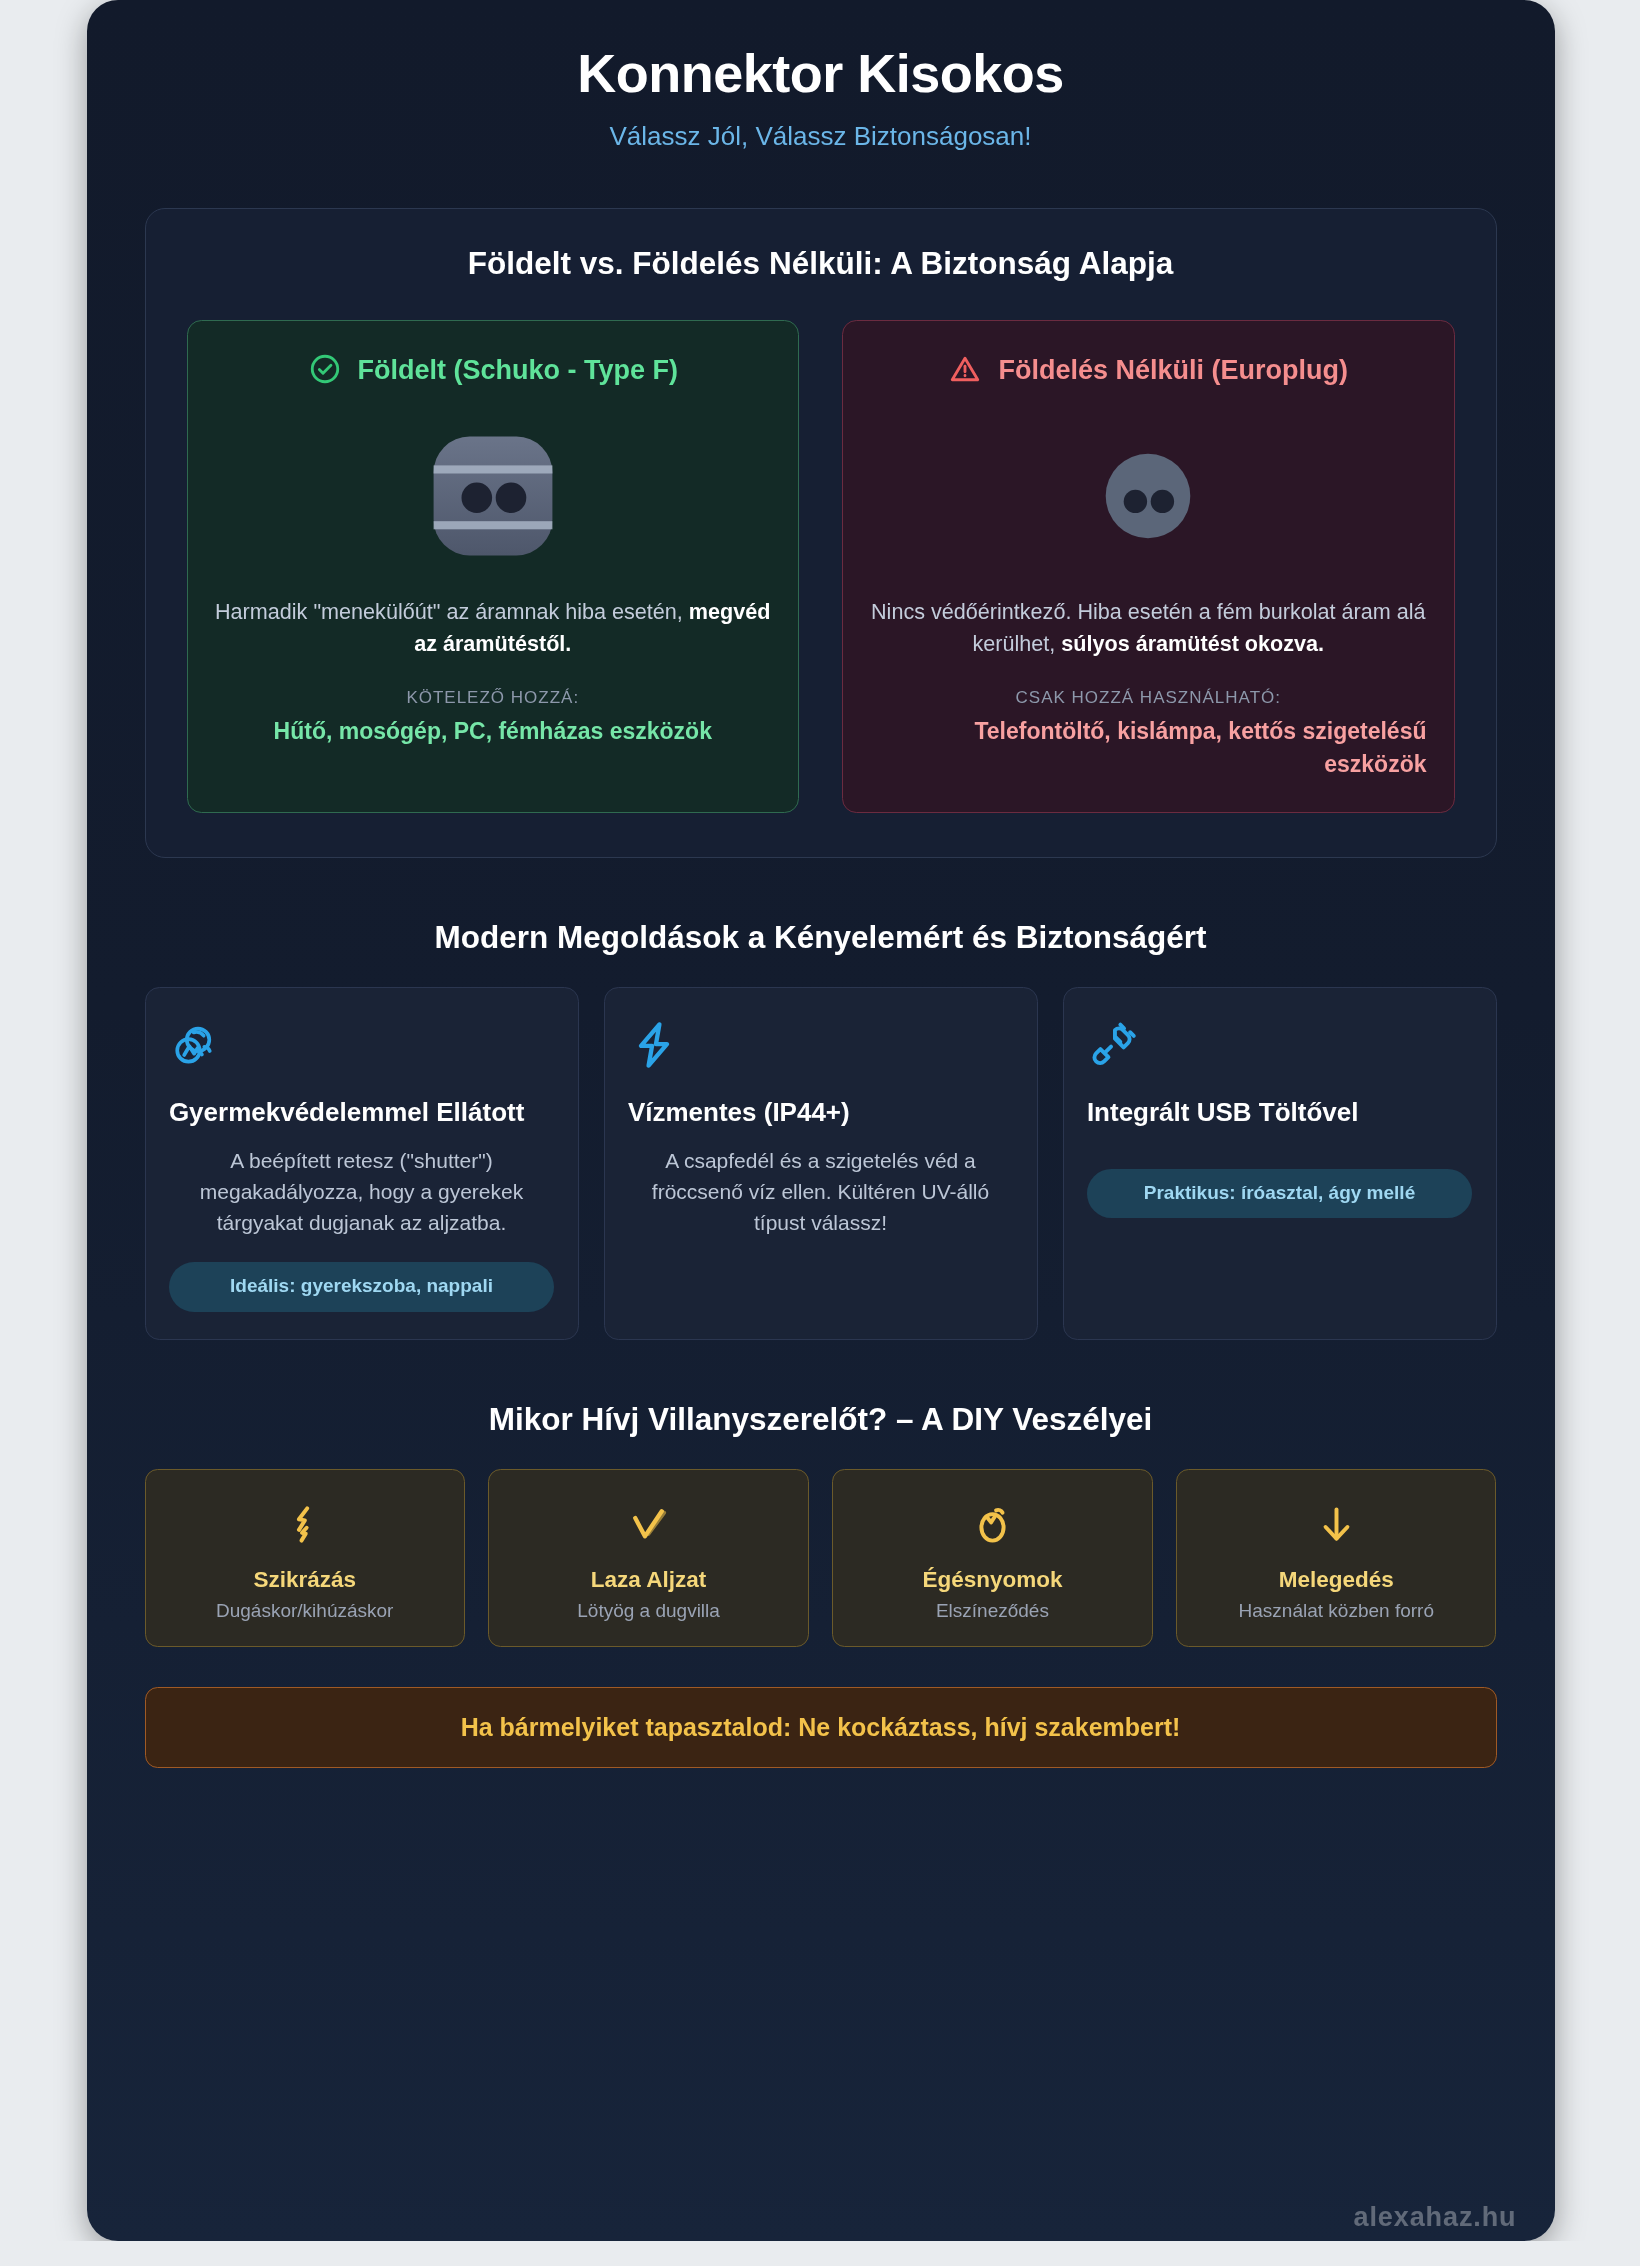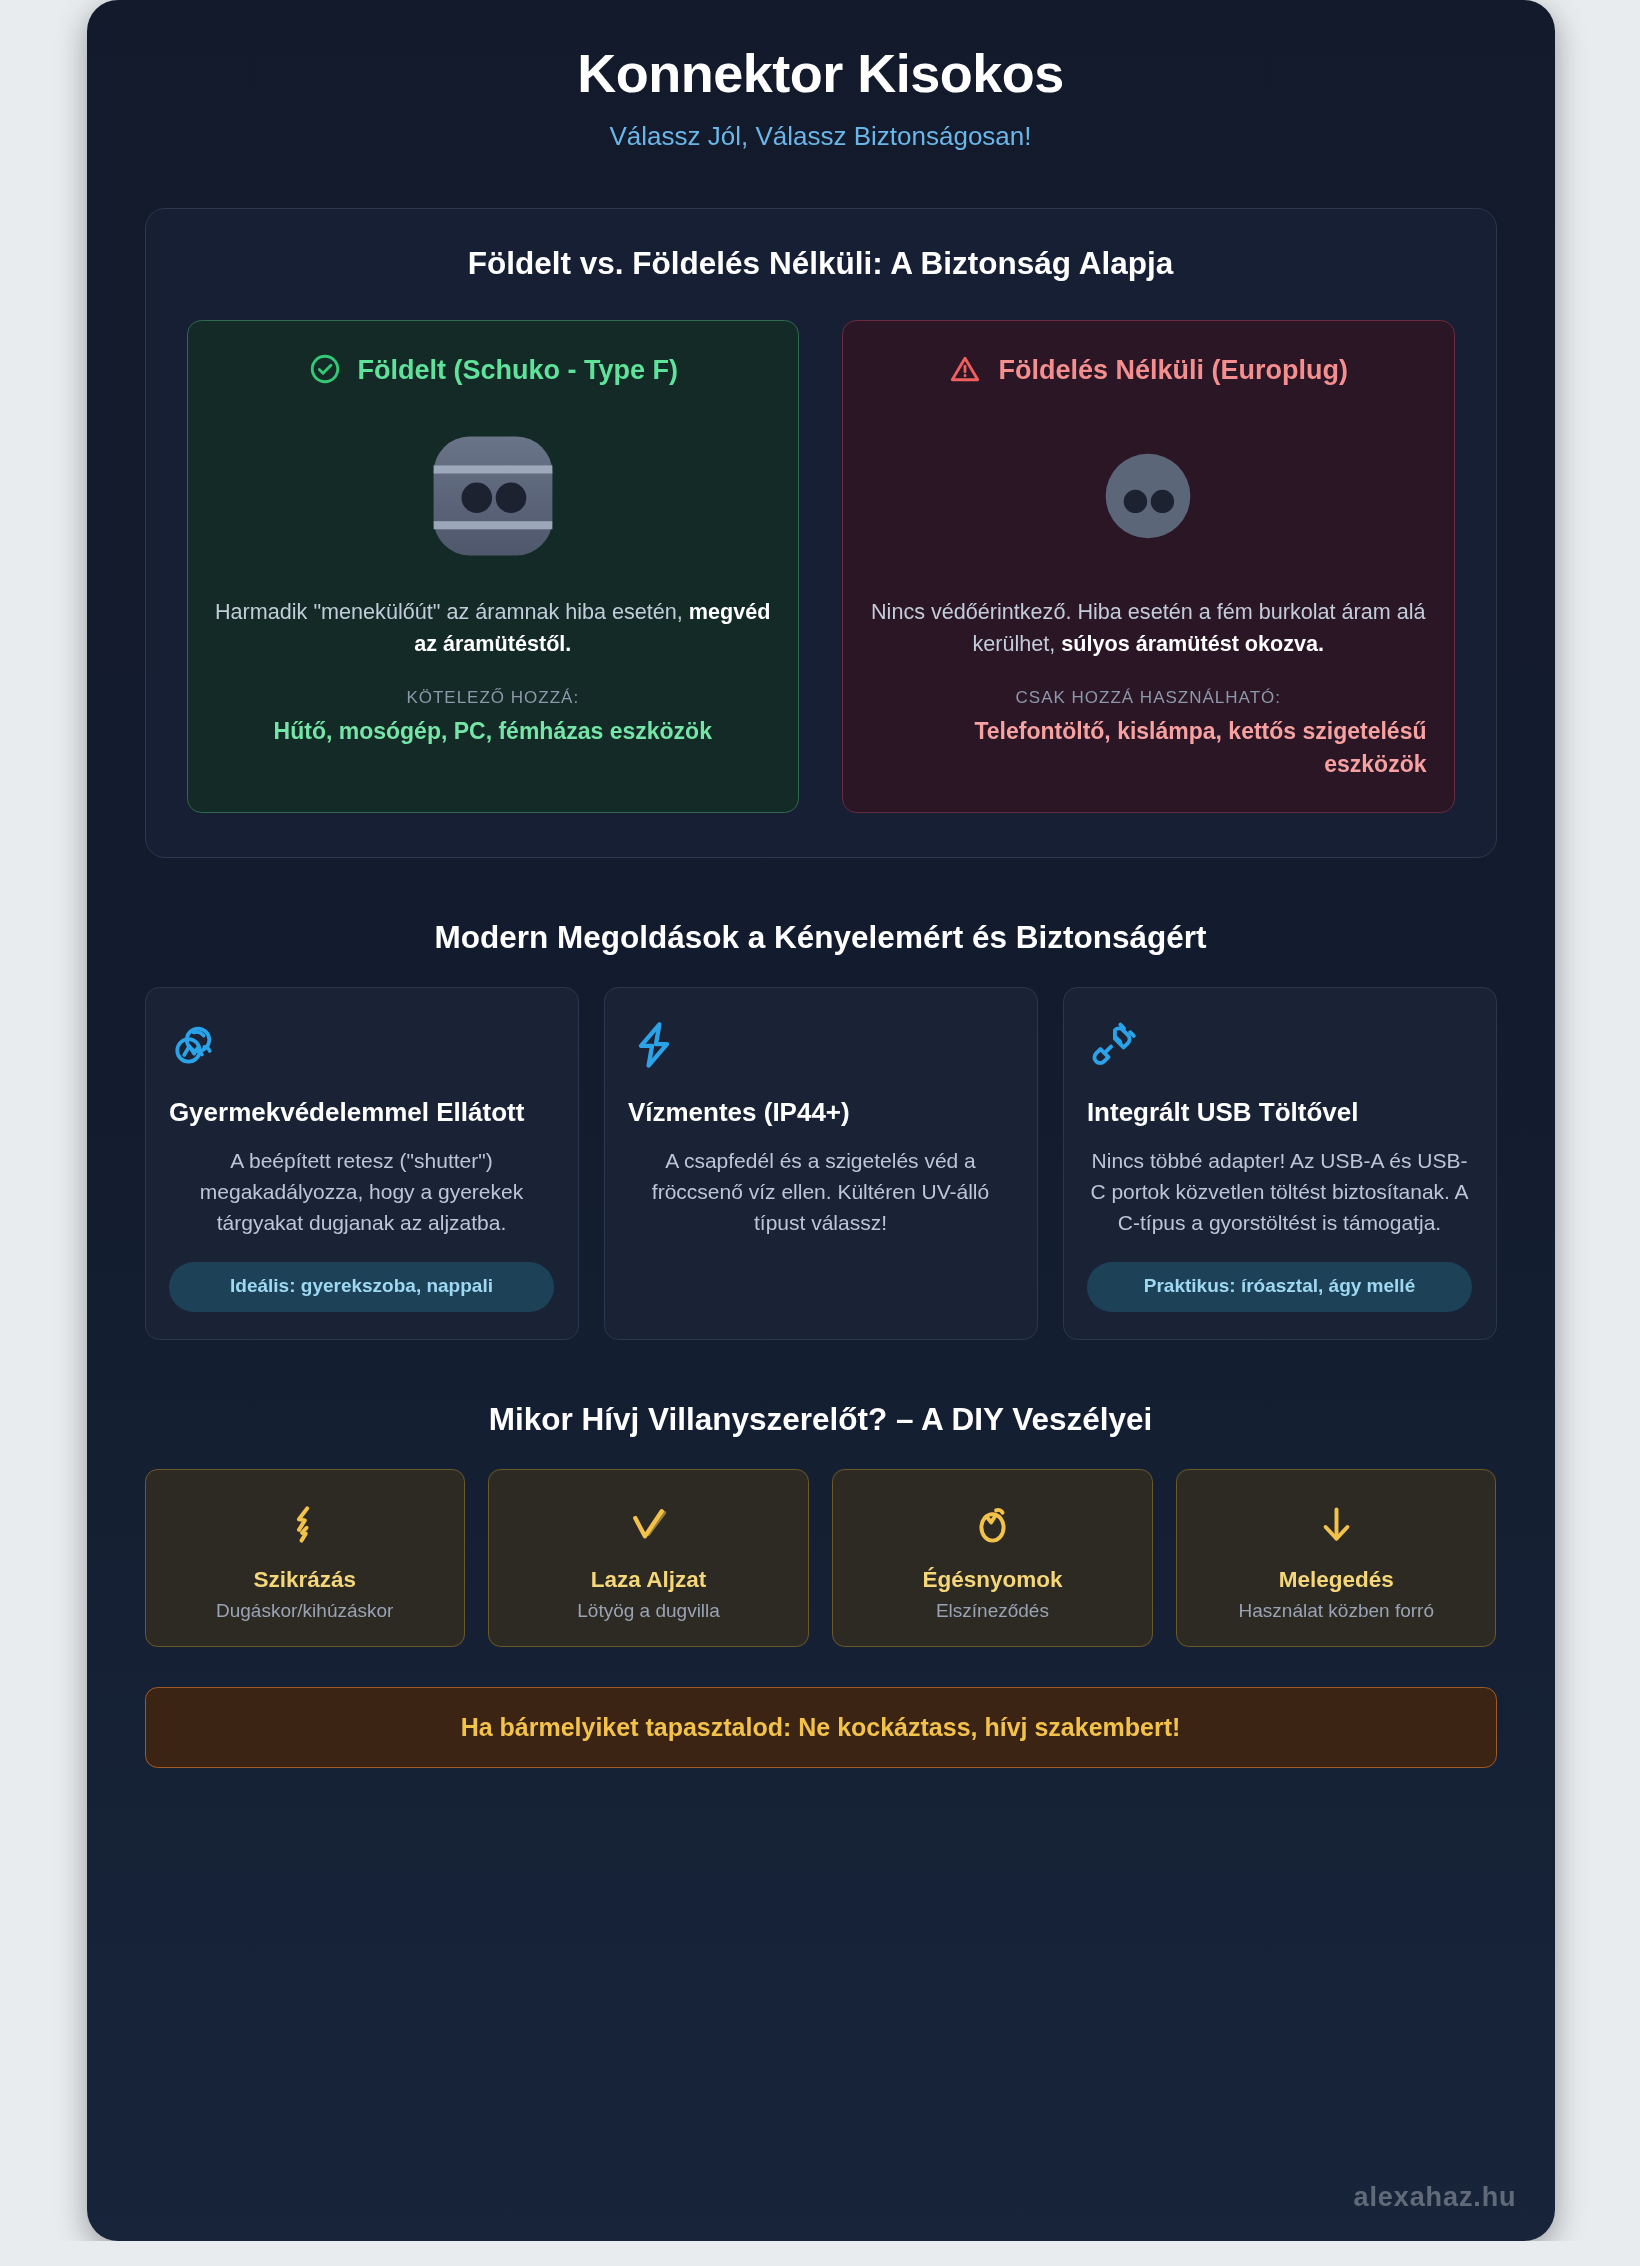--- a/index.html
+++ b/index.html
@@ -197,21 +197,21 @@
   }
   .footer-bar-text {
     font-size: 25px;
     font-weight: 700;
     color: #f3c24a;
   }
 
   .watermark {
     position: absolute;
     right: 38px;
-    bottom: 28px;
+    bottom: 8px;
     font-size: 27px;
     font-weight: 700;
     color: rgba(255,255,255,0.32);
     letter-spacing: 0.9px;
   }
 </style>
 </head>
 <body>
 
 <div class="infographic">
@@ -320,21 +320,20 @@
     <div class="feature">
       <div class="feature-icon">
         <svg width="52" height="52" viewBox="0 0 24 24" fill="none" stroke="#2aa3e8" stroke-width="1.8" stroke-linecap="round" stroke-linejoin="round">
           <path d="M4.2 19.6a2.6 2.6 0 003.7 0l2-2-3.7-3.7-2 2a2.6 2.6 0 000 3.7z"></path>
           <path d="M11.1 12.7l-2.6 2.6"></path>
           <path d="M12.9 5.1a2.6 2.6 0 013.7 0l2.3 2.3a2.6 2.6 0 010 3.7l-2 2-4-4z"></path>
           <path d="M15.4 2.6l1.7 1.7M19.9 6.1l1.7 1.7M13.2 8.4l2.2 2.2"></path>
         </svg>
       </div>
       <div class="feature-title">Integrált USB Töltővel</div>
-      <div class="feature-desc">Nincs többé adapter! Az USB-A és USB-C portok közvetlen töltést biztosítanak. A C-típus a gyorstöltést is támogatja.</div>
       <div class="feature-badge">Praktikus: íróasztal, ágy mellé</div>
     </div>
 
   </div>
 
   <div class="section-heading">Mikor Hívj Villanyszerelőt? – A DIY Veszélyei</div>
 
   <div class="warnings">
 
     <div class="warn">

